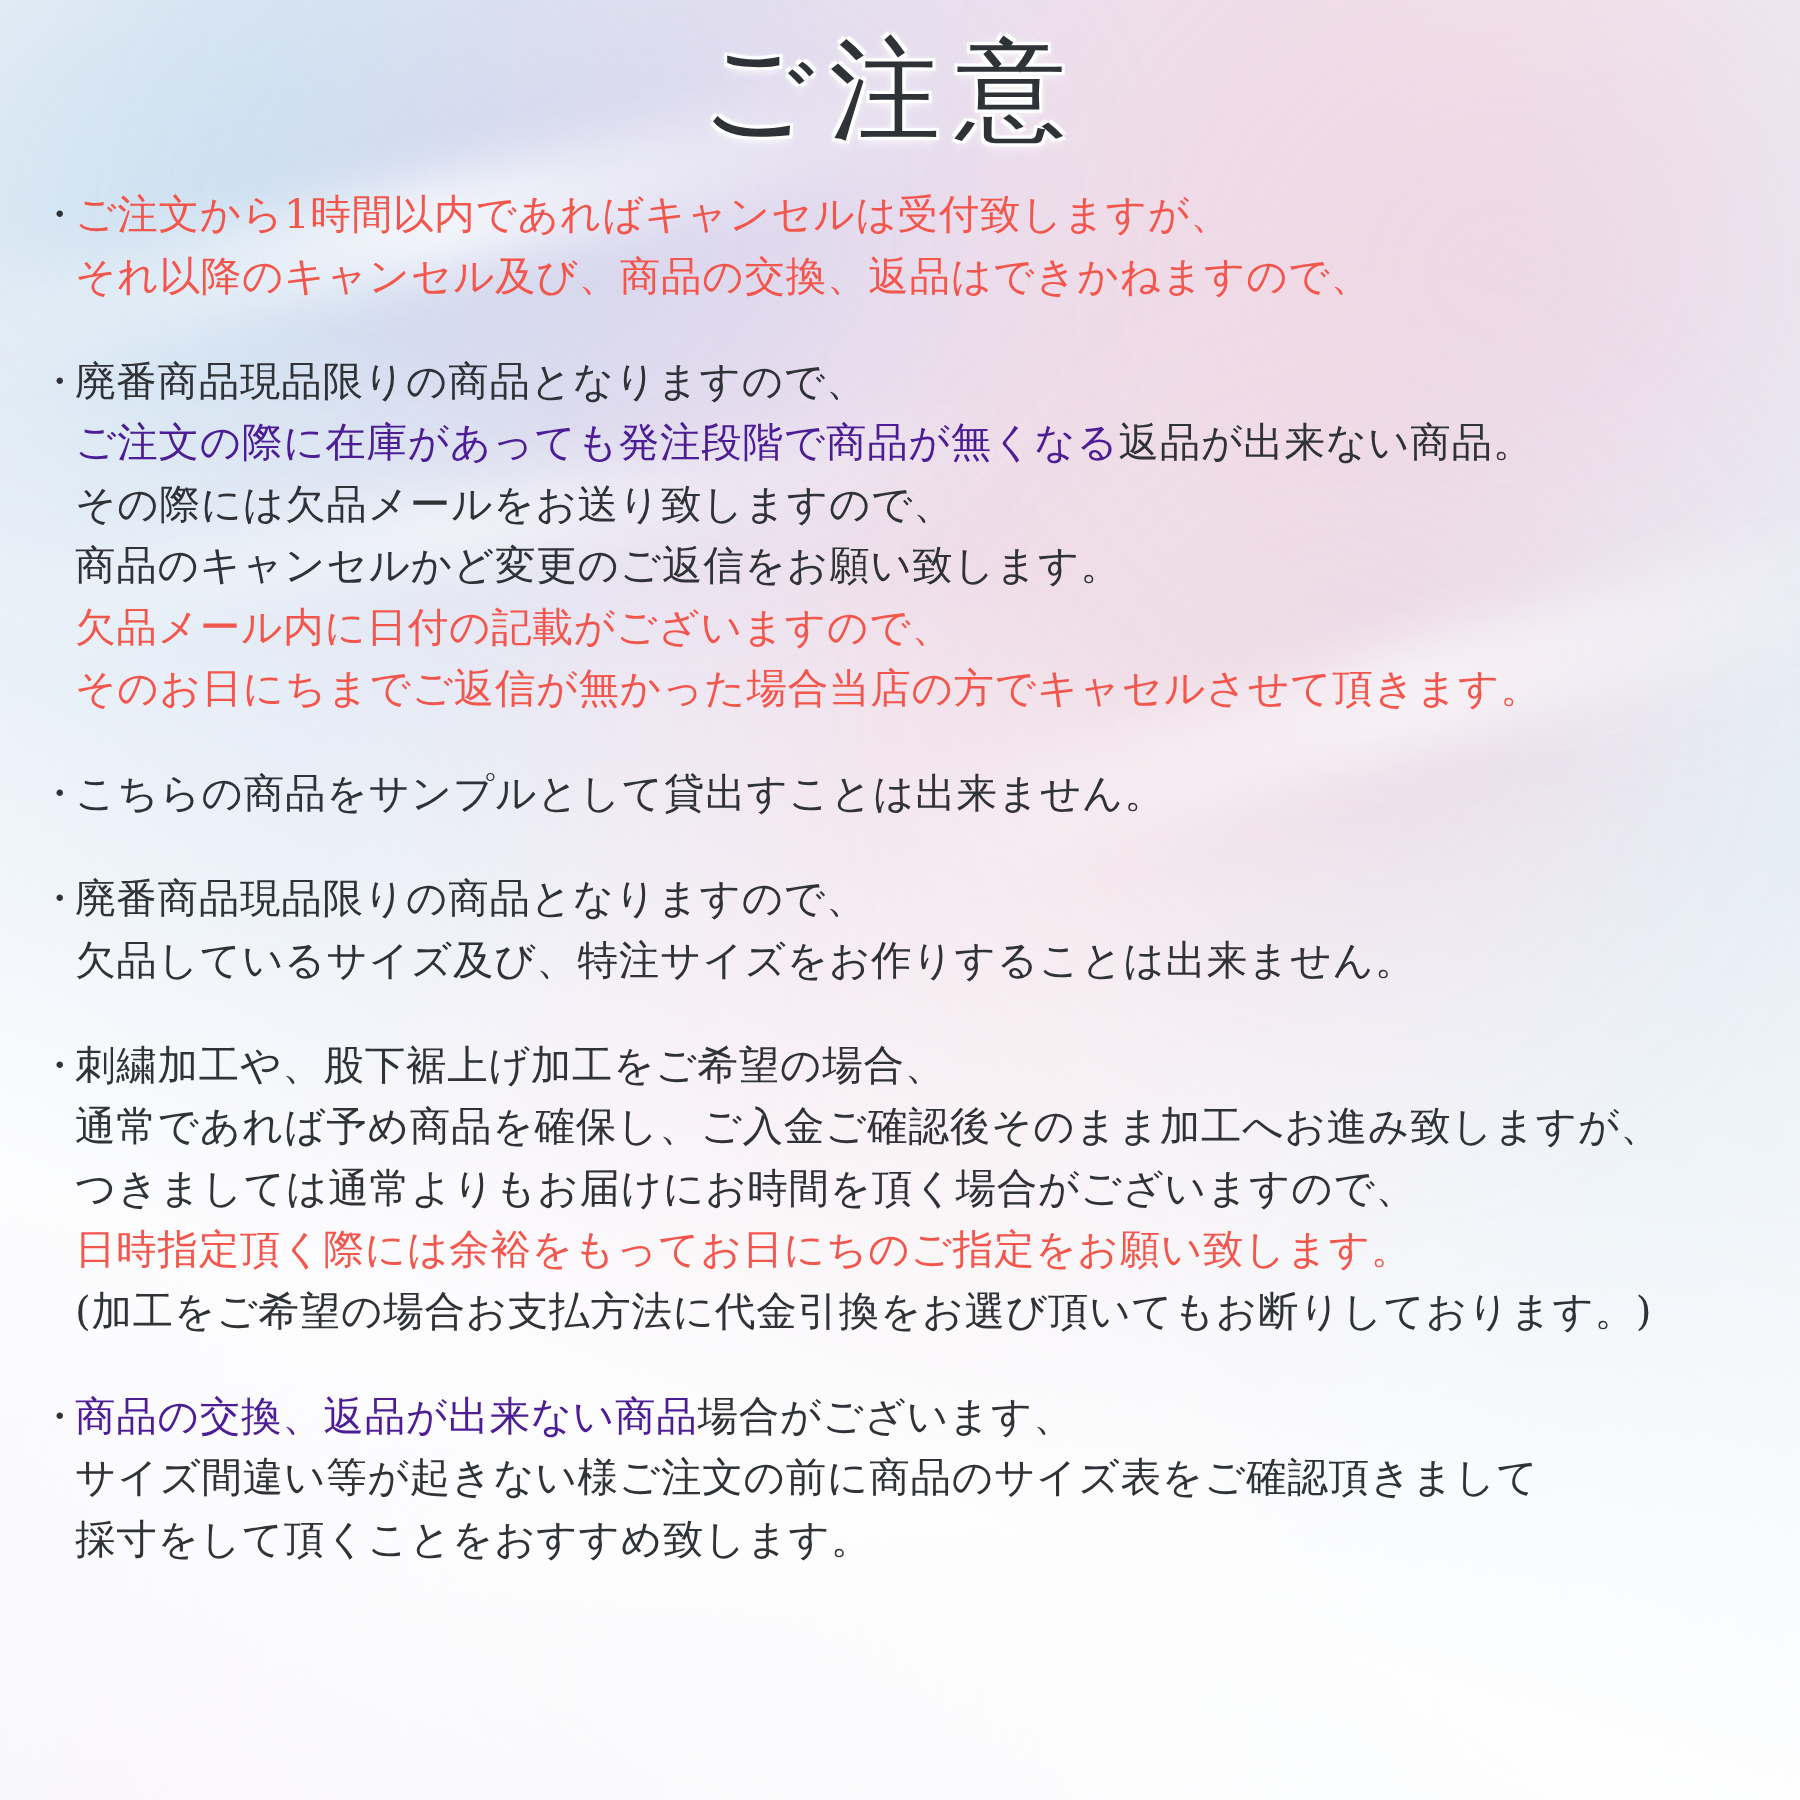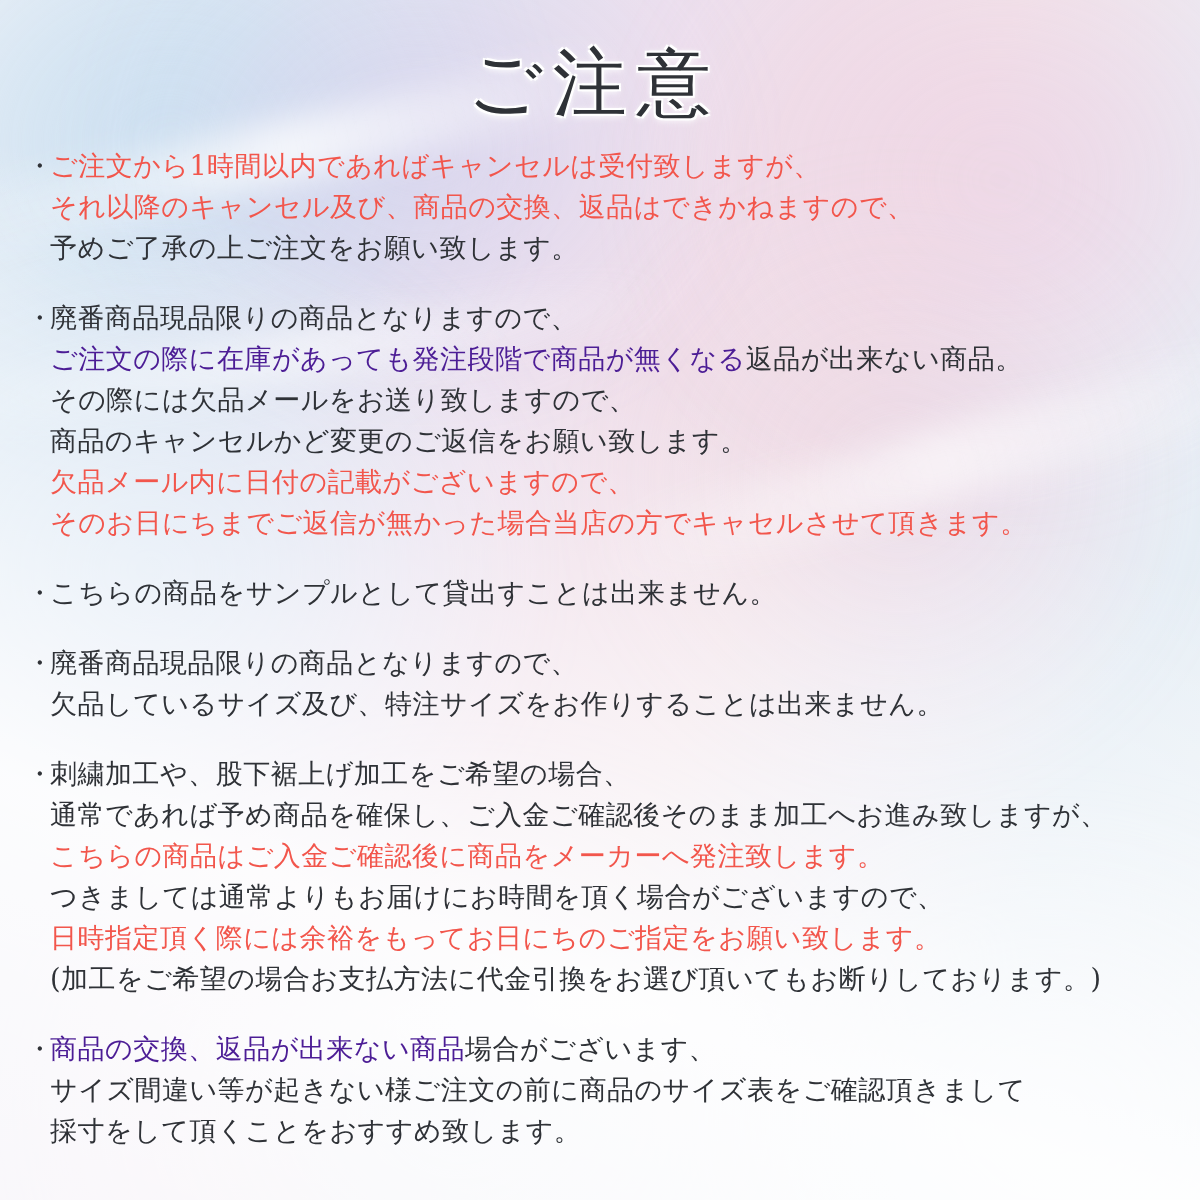--- a/index.html
+++ b/index.html
@@ -94,21 +94,21 @@
   .streak-3 { right: -100px; top: 430px; width: 720px; height: 70px; transform: rotate(-16deg); opacity:.8; }
   .streak-4 { left: 120px; bottom: 150px; width: 900px; height: 80px; transform: rotate(-7deg); opacity:.65; }
 
   
   .content {
     position: relative;
     z-index: 3;
     width: 1200px;
     height: 1200px;
     box-sizing: border-box;
-    padding: 38px 30px 0 18px;
+    padding: 16px 30px 0 18px;
   }
 
   .title {
     text-align: center;
     font-family: "DejaVu Serif", serif;
     font-size: 74px;
     line-height: 1.1;
     letter-spacing: 10px;
     color: #2f3237;
     margin: 4px 0 22px 0;
@@ -173,21 +173,20 @@
   <div class="bg-streak streak-4"></div>
   <div class="bg-sheen"></div>
 
   <div class="content">
     <h1 class="title">ご注意</h1>
     <ul class="notes" id="notice-list">
         <li class="note">
           <span class="bullet">・</span>
           <div class="line red">ご注文から1時間以内であればキャンセルは受付致しますが、</div>
           <div class="line red">それ以降のキャンセル及び、商品の交換、返品はできかねますので、</div>
-          <div class="line">予めご了承の上ご注文をお願い致します。</div>
         </li>
         <li class="note">
           <span class="bullet">・</span>
           <div class="line">廃番商品現品限りの商品となりますので、</div>
           <div class="line mix"><span class="r">ご注文の際に在庫があっても発注段階で商品が無くなる</span><span class="k">返品が出来ない商品。</span></div>
           <div class="line">その際には欠品メールをお送り致しますので、</div>
           <div class="line">商品のキャンセルかど変更のご返信をお願い致します。</div>
           <div class="line red">欠品メール内に日付の記載がございますので、</div>
           <div class="line red">そのお日にちまでご返信が無かった場合当店の方でキャセルさせて頂きます。</div>
         </li>
@@ -197,21 +196,20 @@
         </li>
         <li class="note">
           <span class="bullet">・</span>
           <div class="line">廃番商品現品限りの商品となりますので、</div>
           <div class="line">欠品しているサイズ及び、特注サイズをお作りすることは出来ません。</div>
         </li>
         <li class="note">
           <span class="bullet">・</span>
           <div class="line">刺繍加工や、股下裾上げ加工をご希望の場合、</div>
           <div class="line">通常であれば予め商品を確保し、ご入金ご確認後そのまま加工へお進み致しますが、</div>
-          <div class="line red">こちらの商品はご入金ご確認後に商品をメーカーへ発注致します。</div>
           <div class="line">つきましては通常よりもお届けにお時間を頂く場合がございますので、</div>
           <div class="line red">日時指定頂く際には余裕をもってお日にちのご指定をお願い致します。</div>
           <div class="line">(加工をご希望の場合お支払方法に代金引換をお選び頂いてもお断りしております。)</div>
         </li>
         <li class="note">
           <span class="bullet">・</span>
           <div class="line mix"><span class="r">商品の交換、返品が出来ない商品</span><span class="k">場合がございます、</span></div>
           <div class="line">サイズ間違い等が起きない様ご注文の前に商品のサイズ表をご確認頂きまして</div>
           <div class="line">採寸をして頂くことをおすすめ致します。</div>
         </li>

